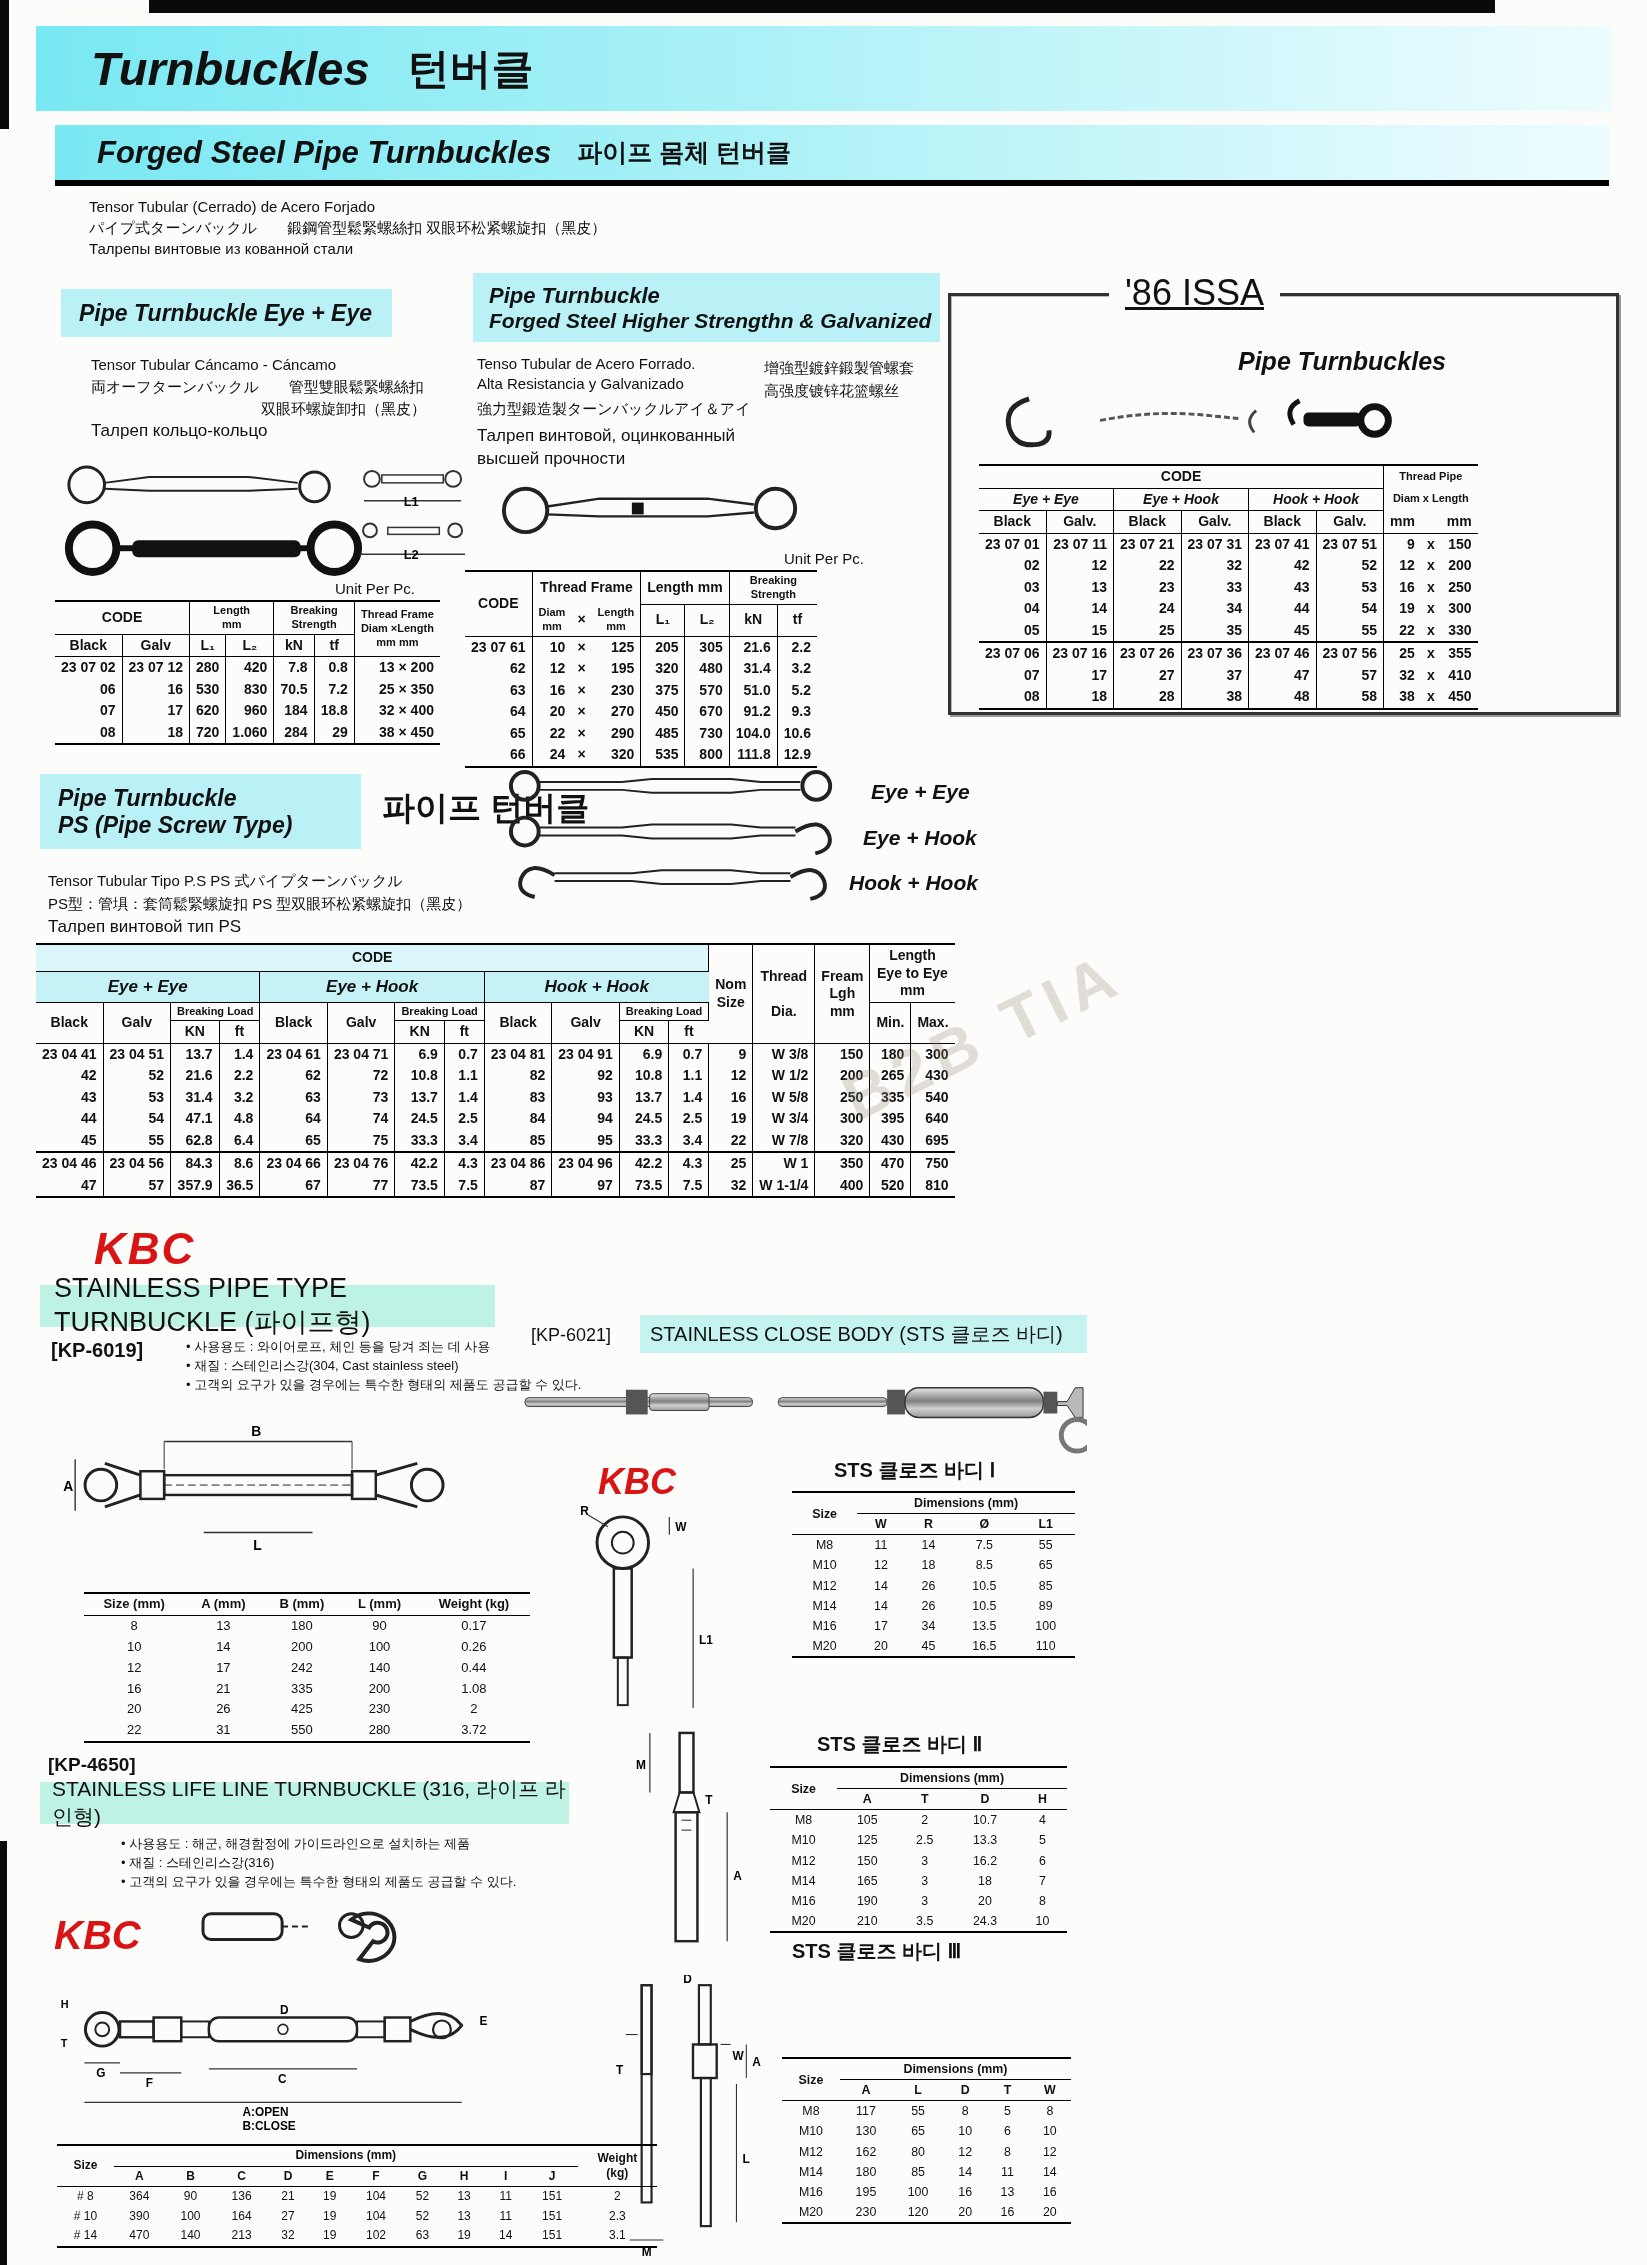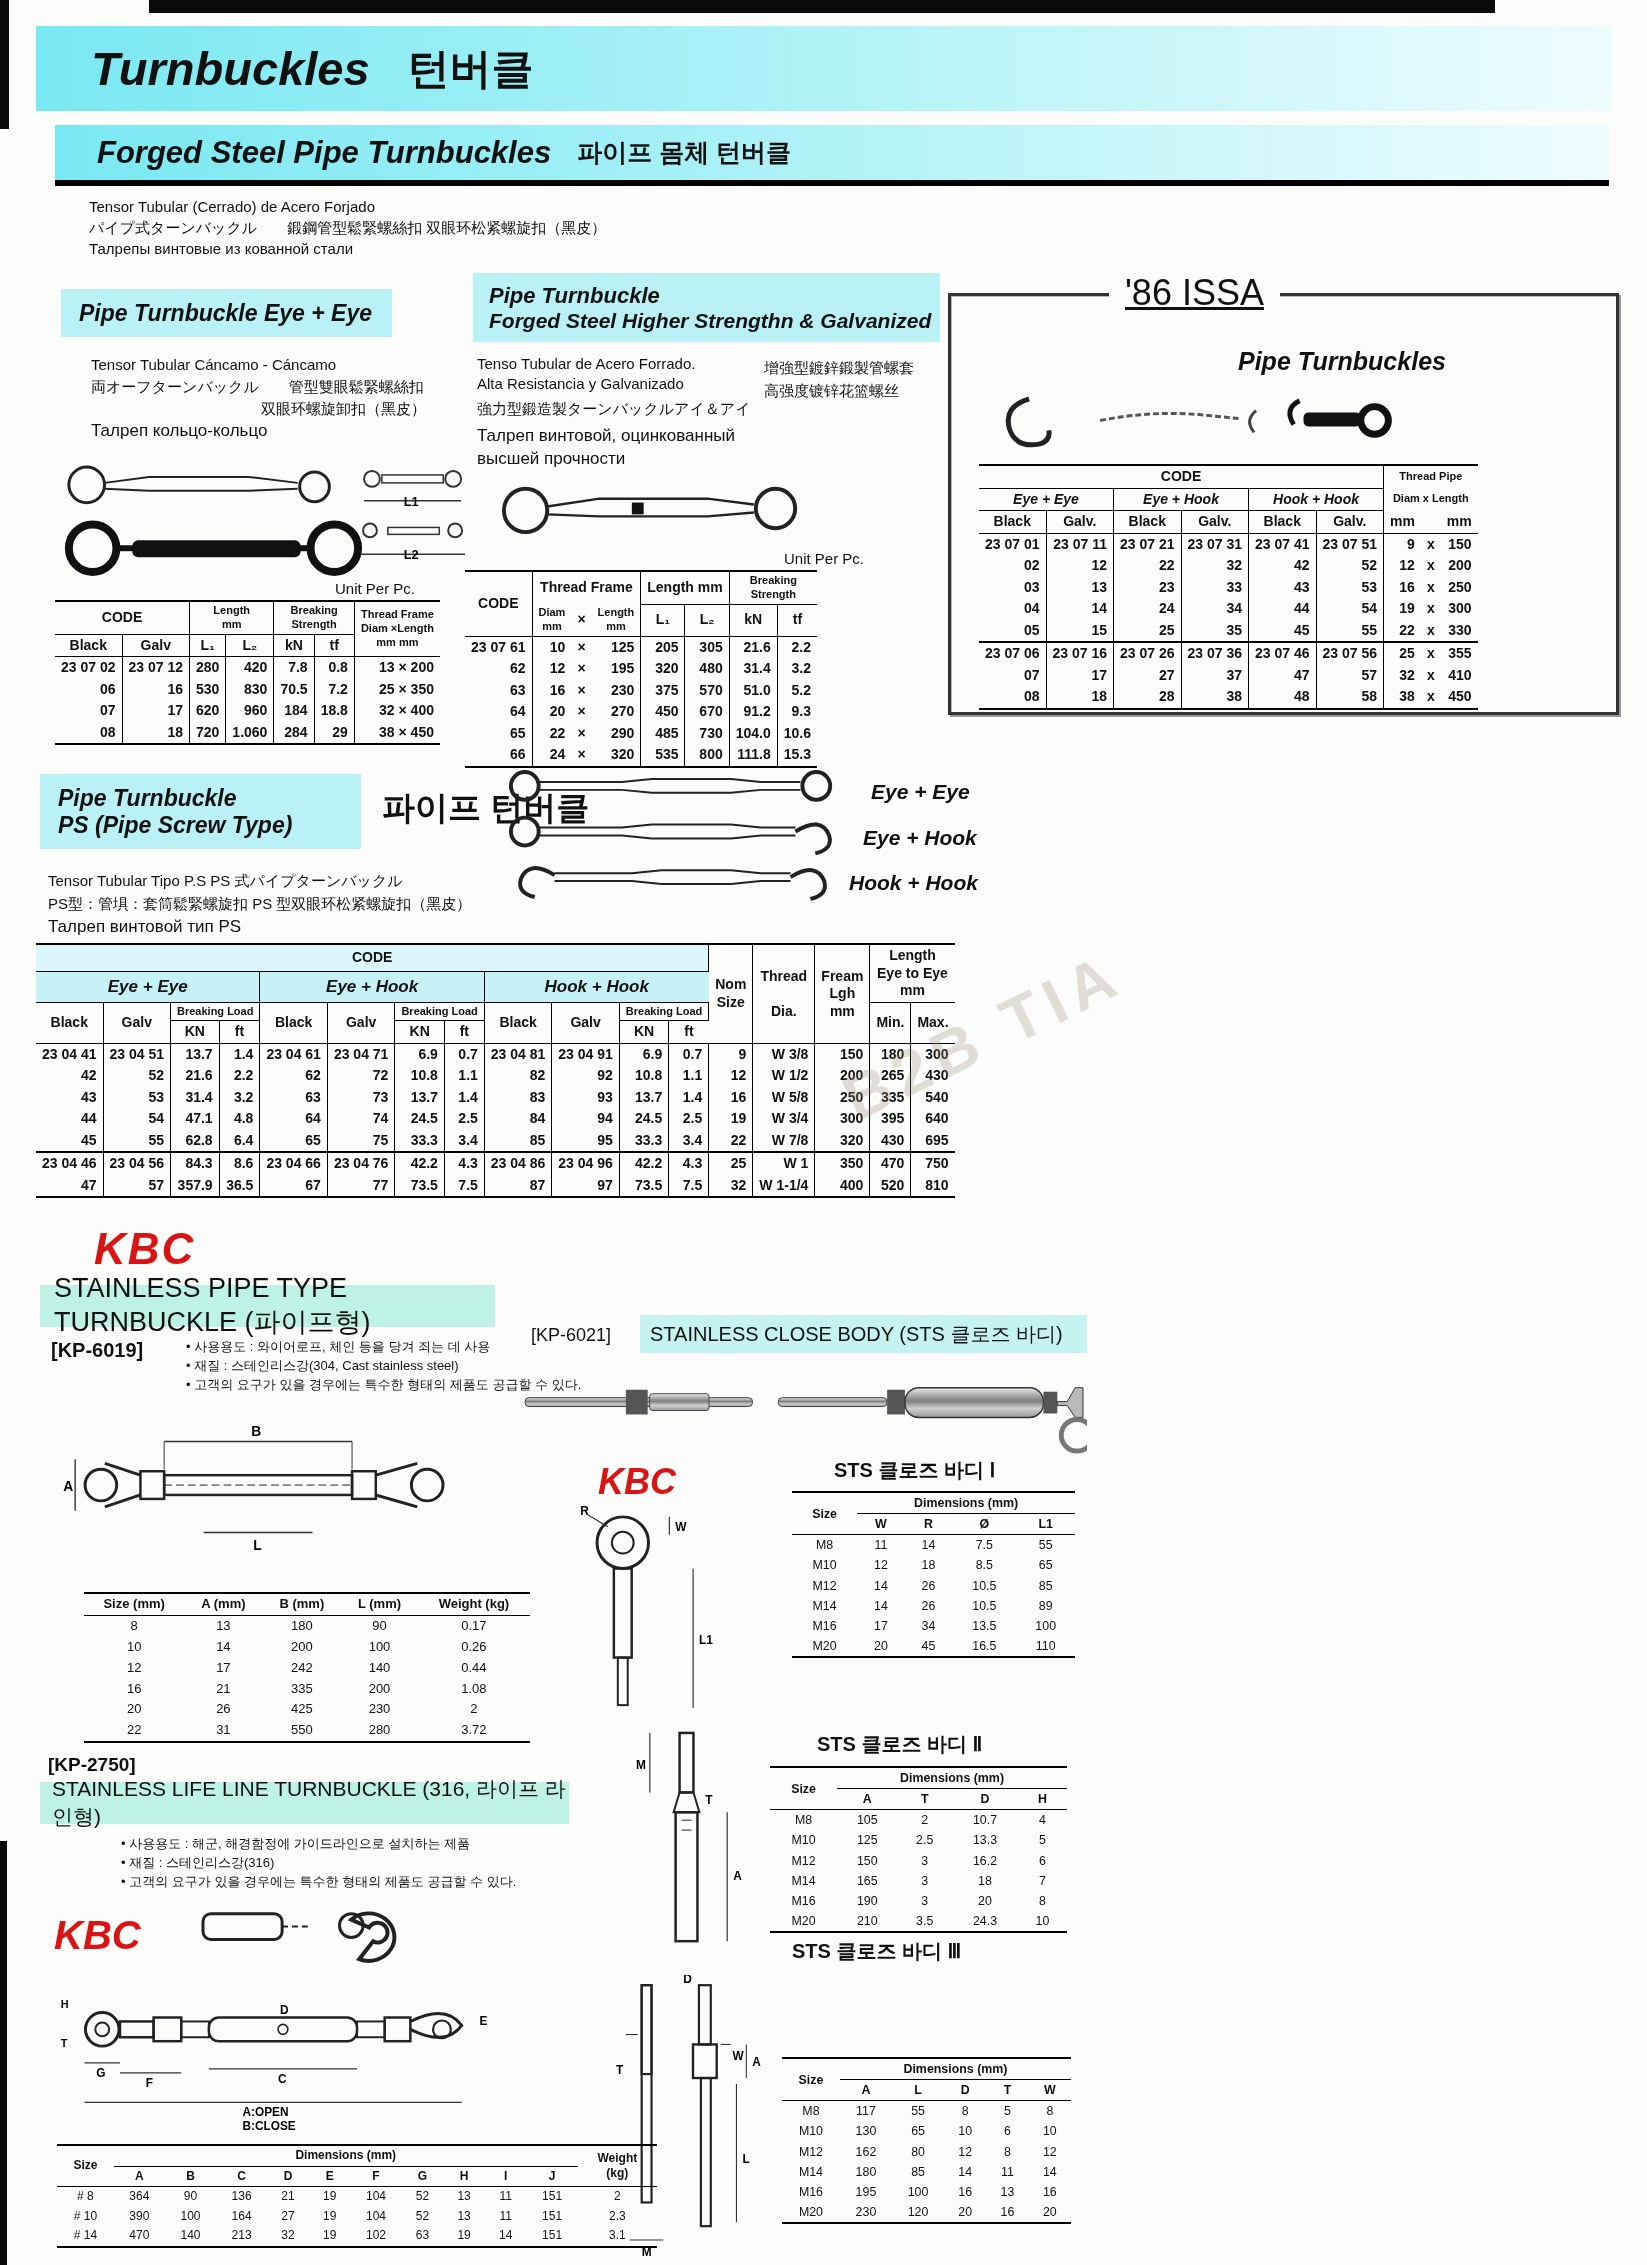--- a/index.html
+++ b/index.html
@@ -258,21 +258,21 @@
           <td>10.6</td>
         </tr>
         <tr>
           <td>66</td>
           <td class="nr">24</td>
           <td class="nr">×</td>
           <td>320</td>
           <td>535</td>
           <td>800</td>
           <td>111.8</td>
-          <td>15.3</td>
+          <td>12.9</td>
         </tr>
       </tbody>
     </table>
 
   <div class="abs" style="left:948px;top:293px;width:665px;height:416px;border:3px solid #333;box-shadow:2px 2px 0 #999, inset 1px 1px 0 #bbb;">
     <div class="abs" style="left:158px;top:-24px;background:#fcfcfa;padding:0 16px;font-size:36px;text-decoration:underline;">'86 ISSA</div>
     <div class="abs it" style="left:287px;top:51px;font-size:25px;">Pipe Turnbuckles</div>
     <svg class="abs" style="left:30px;top:85px;" width="416" height="77" viewBox="0 0 420 78">
       <path d="M48,18 q-26,8 -20,30 q6,20 30,16 q12,-3 10,-14" fill="none" stroke="#222" stroke-width="5"></path>
       <path d="M120,40 q50,-10 100,-6 l40,4" fill="none" stroke="#555" stroke-width="3" stroke-dasharray="6 3"></path>
@@ -951,21 +951,21 @@
           <td>M20</td>
           <td>230</td>
           <td>120</td>
           <td>20</td>
           <td>16</td>
           <td>20</td>
         </tr>
       </tbody>
     </table>
 
-  <div class="abs b" style="left:48px;top:1754px;font-size:19px;">[KP-2750]</div>
+  <div class="abs b" style="left:48px;top:1754px;font-size:19px;">[KP-4650]</div>
   <div class="abs greenhl" style="left:40px;top:1782px;width:529px;height:42px;display:flex;align-items:center;">
     <span style="font-size:21px;margin-left:12px;">STAINLESS LIFE LINE TURNBUCKLE (316, 라이프 라인형)</span>
   </div>
   <div class="abs" style="left:121px;top:1834px;font-size:13px;line-height:19px;">
     <div>• 사용용도 : 해군, 해경함정에 가이드라인으로 설치하는 제품</div>
     <div>• 재질 : 스테인리스강(316)</div>
     <div>• 고객의 요구가 있을 경우에는 특수한 형태의 제품도 공급할 수 있다.</div>
   </div>
   <div class="abs it red" style="left:54px;top:1913px;font-size:40px;">KBC</div>
 

